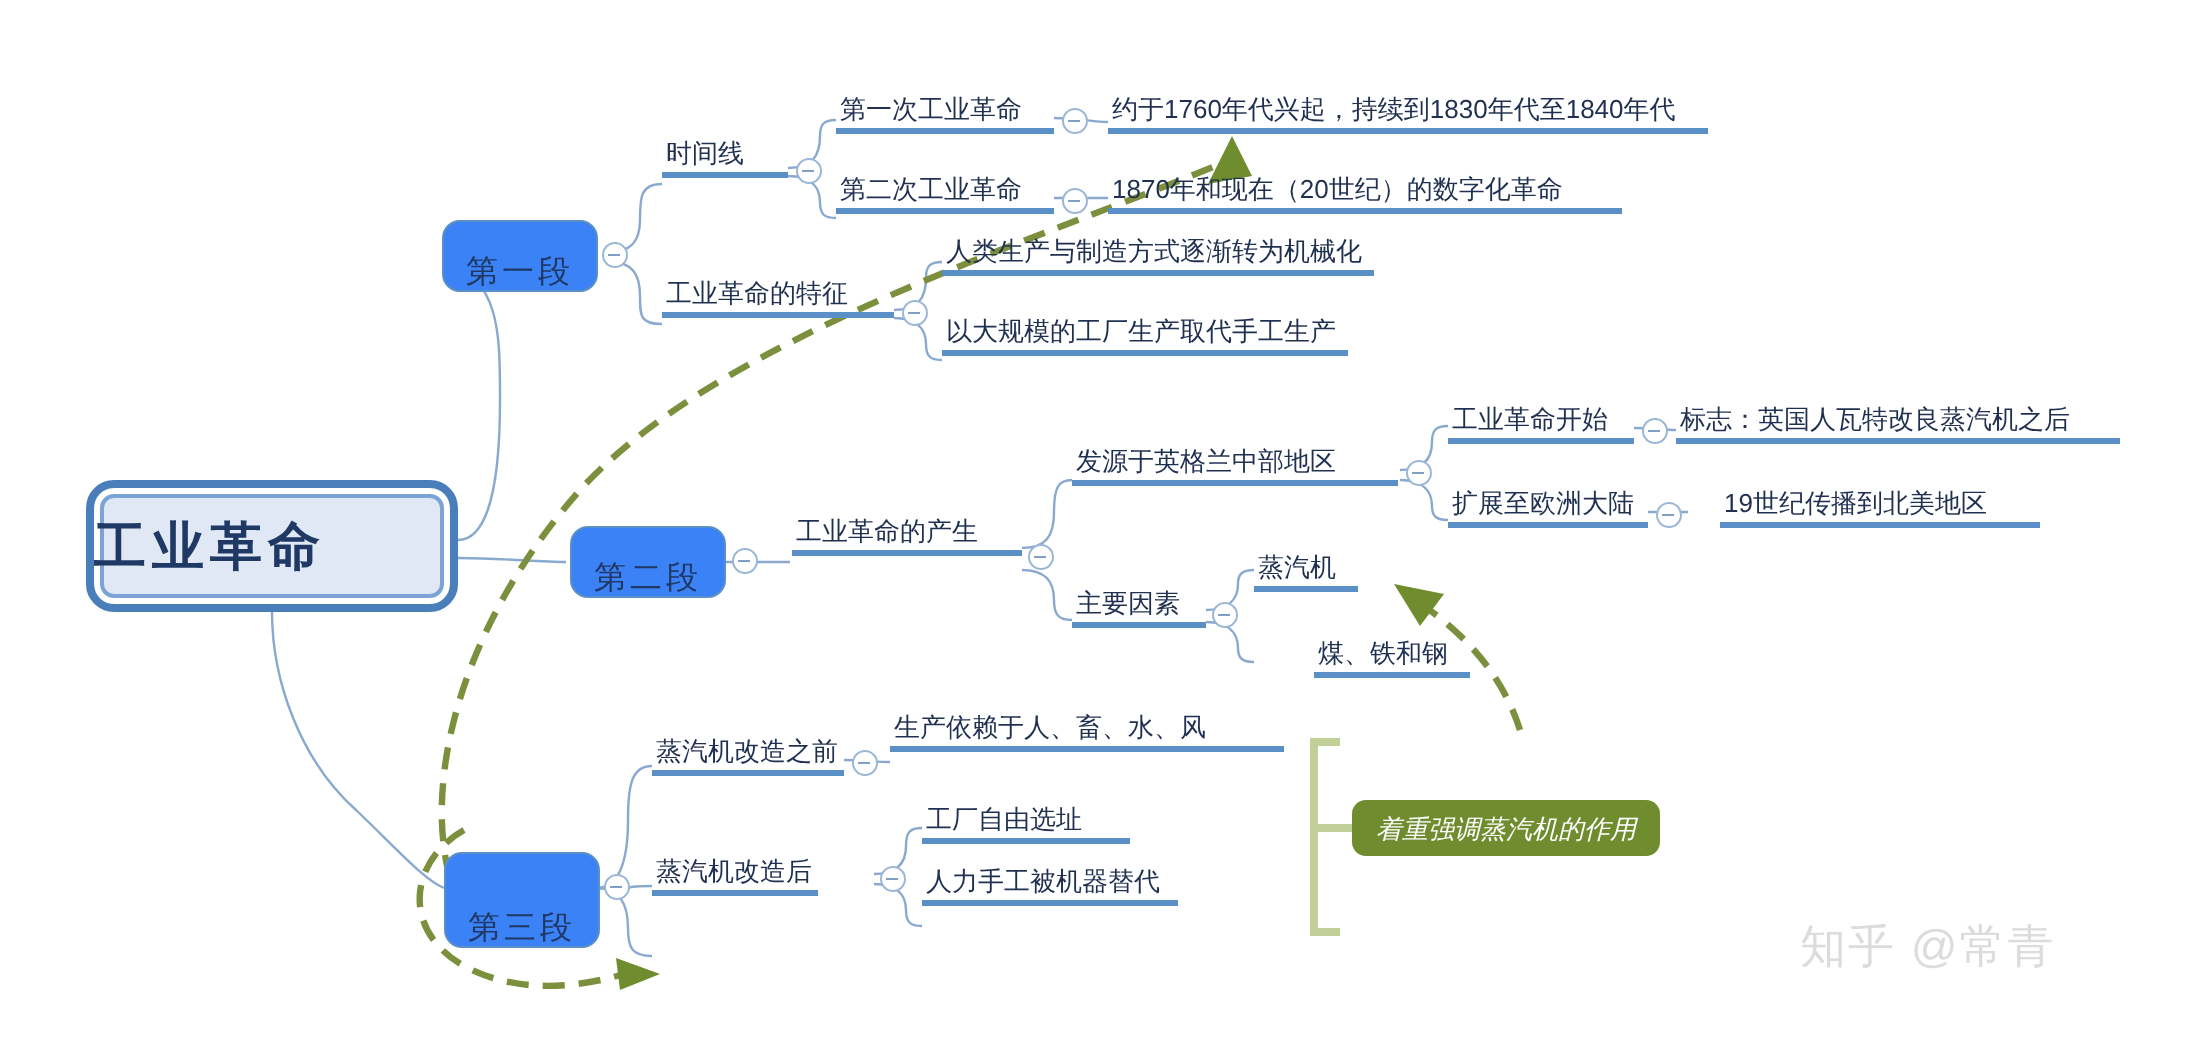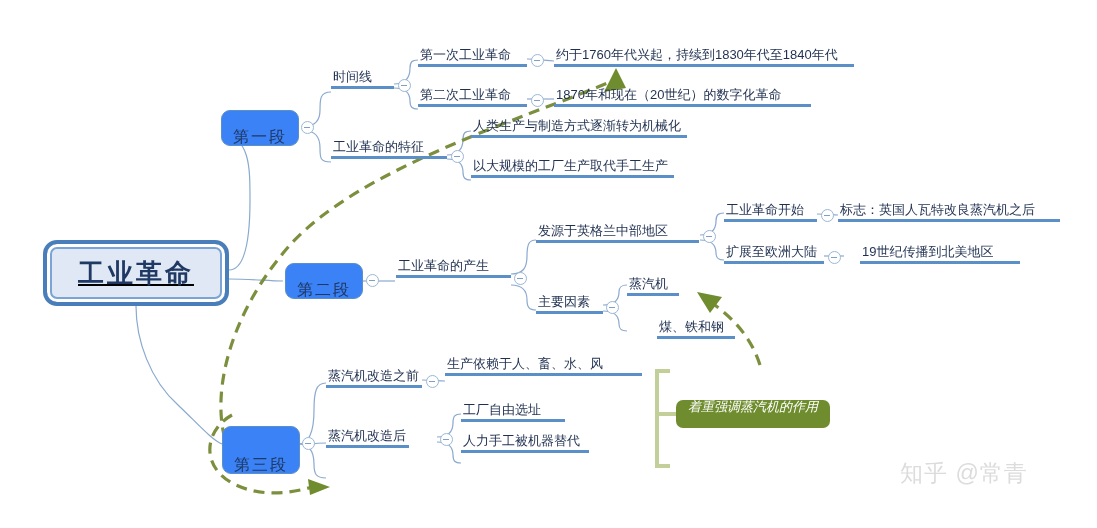--- a/index.html
+++ b/index.html
@@ -32,22 +32,20 @@
     top: 240px;
     width: 186px;
     height: 66px;
     box-sizing: border-box;
     border: 4px solid #4a7ebb;
     border-radius: 14px;
     background: #dfe8f4;
     box-shadow: inset 0 0 0 3px #ffffff, inset 0 0 0 5px #7ba3d4;
     display: flex;
     align-items: center;
-    justify-content: center;
-    text-decoration: underline;
   }
   .root-node .root-label {
     font-size: 26px;
     font-weight: bold;
     color: #1f3864;
     letter-spacing: 3px;
     line-height: 1;
   }
 
   
@@ -109,21 +107,21 @@
   .callout {
     position: absolute;
     left: 676px;
     top: 400px;
     height: 28px;
     padding: 0 12px;
     box-sizing: border-box;
     background: #6f8c2e;
     border-radius: 7px;
     display: flex;
-    align-items: flex-start;
+    align-items: center;
     justify-content: center;
   }
   .callout .callout-text {
     font-size: 13px;
     font-style: italic;
     color: #ffffff;
     white-space: nowrap;
     line-height: 1;
   }
 

